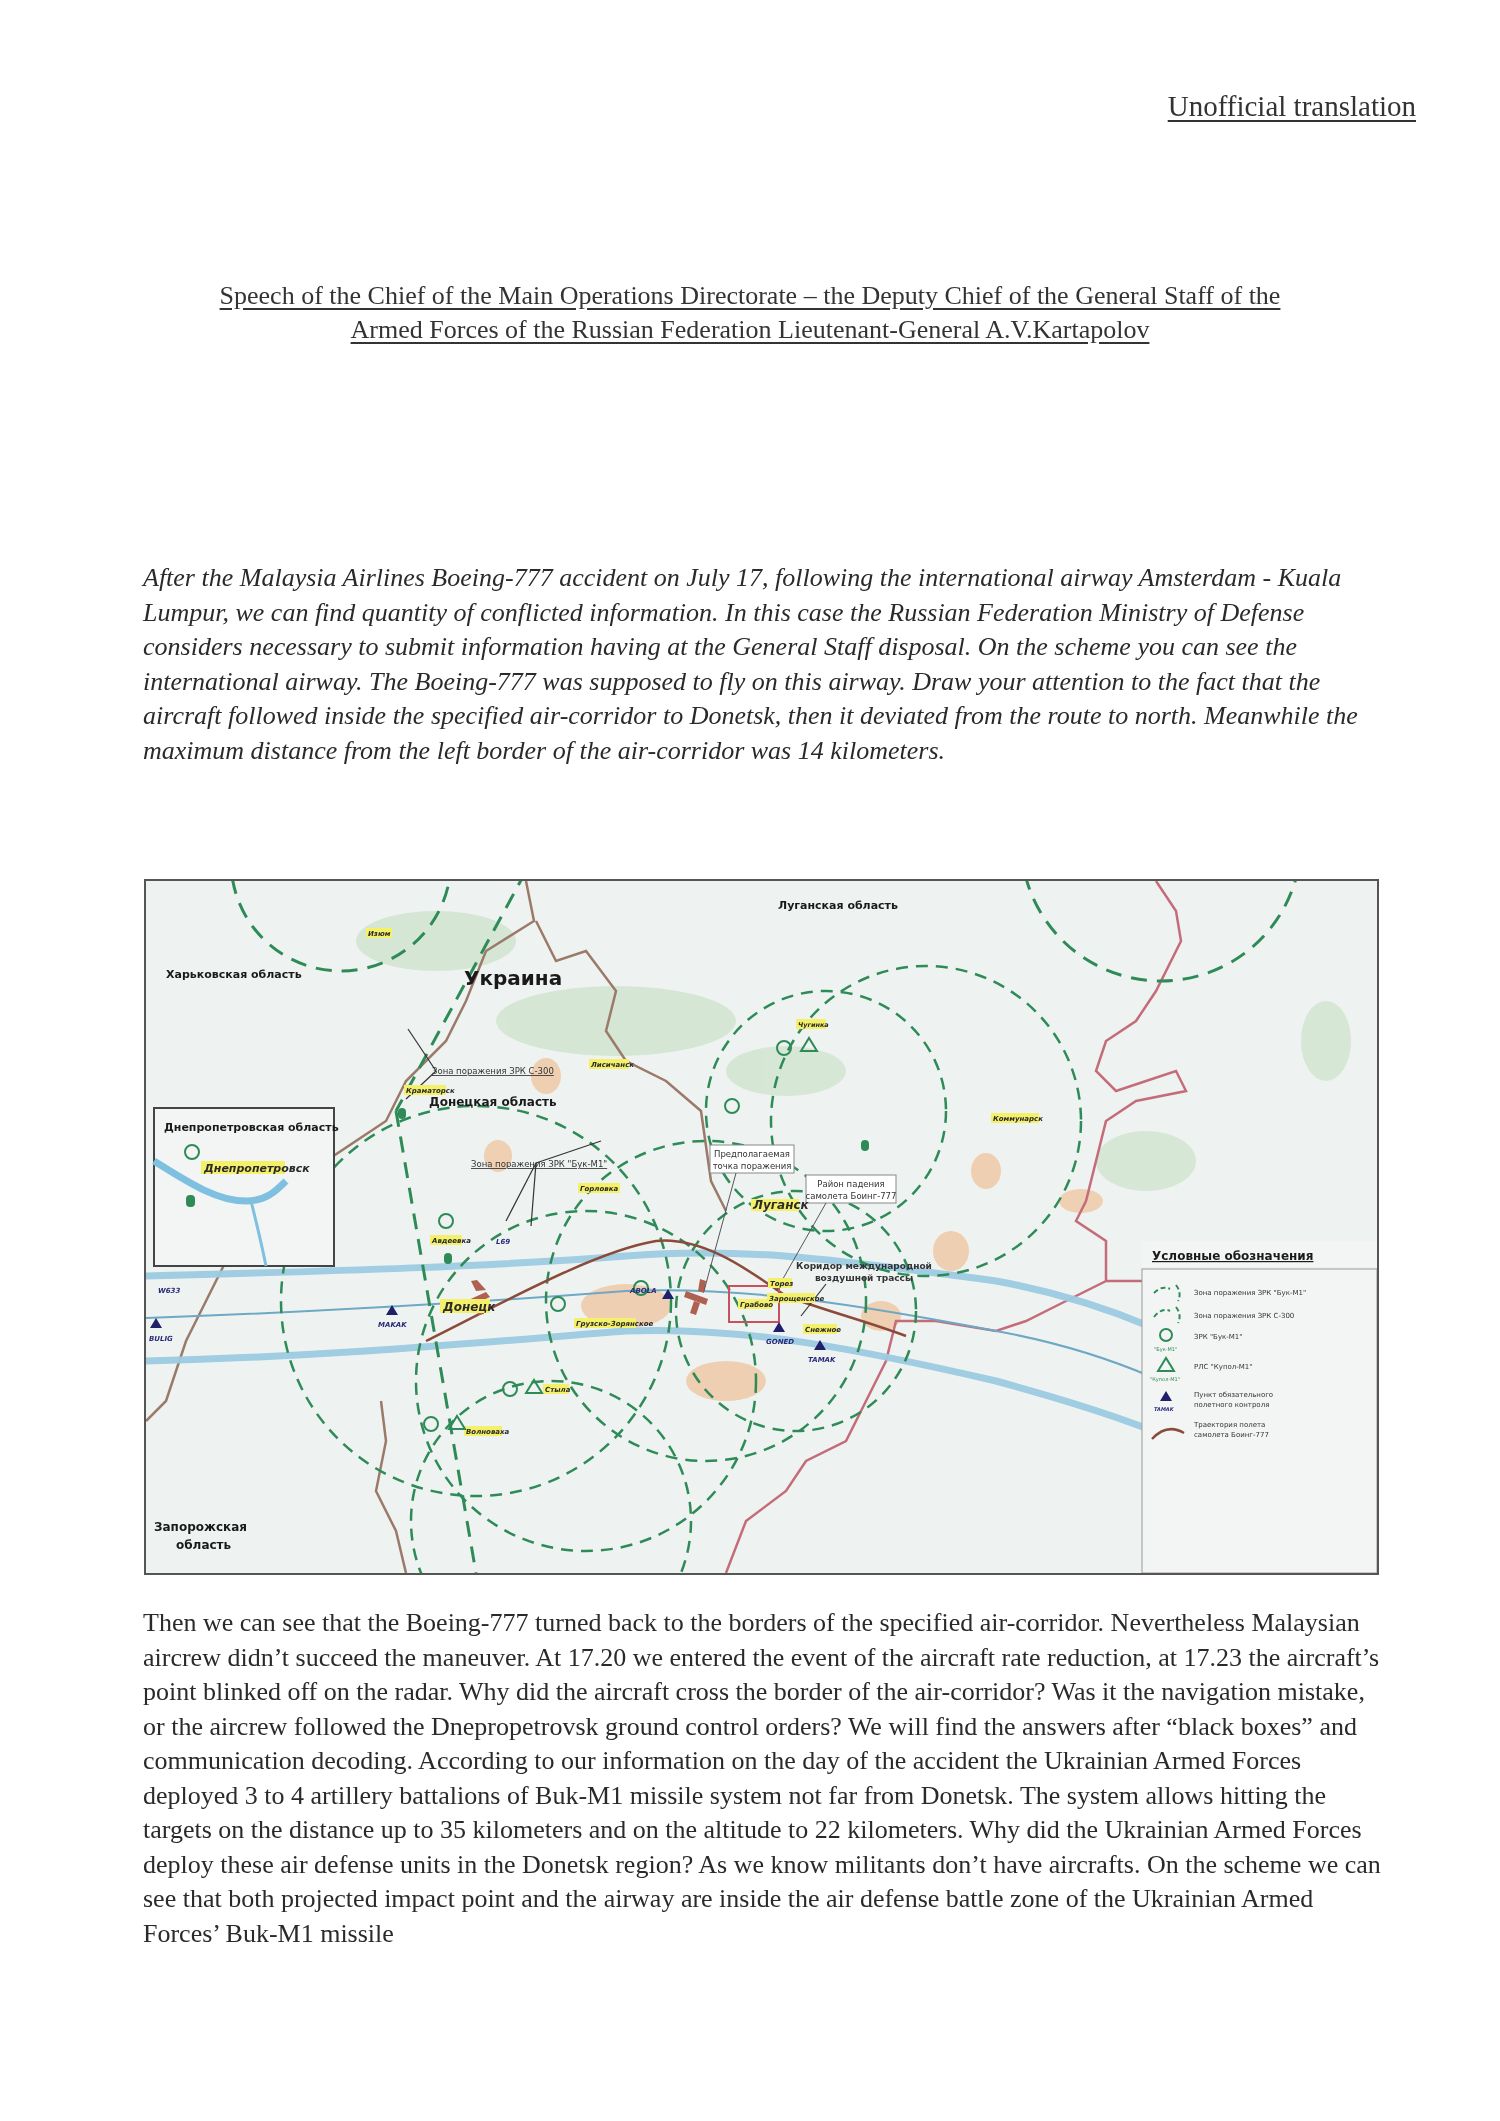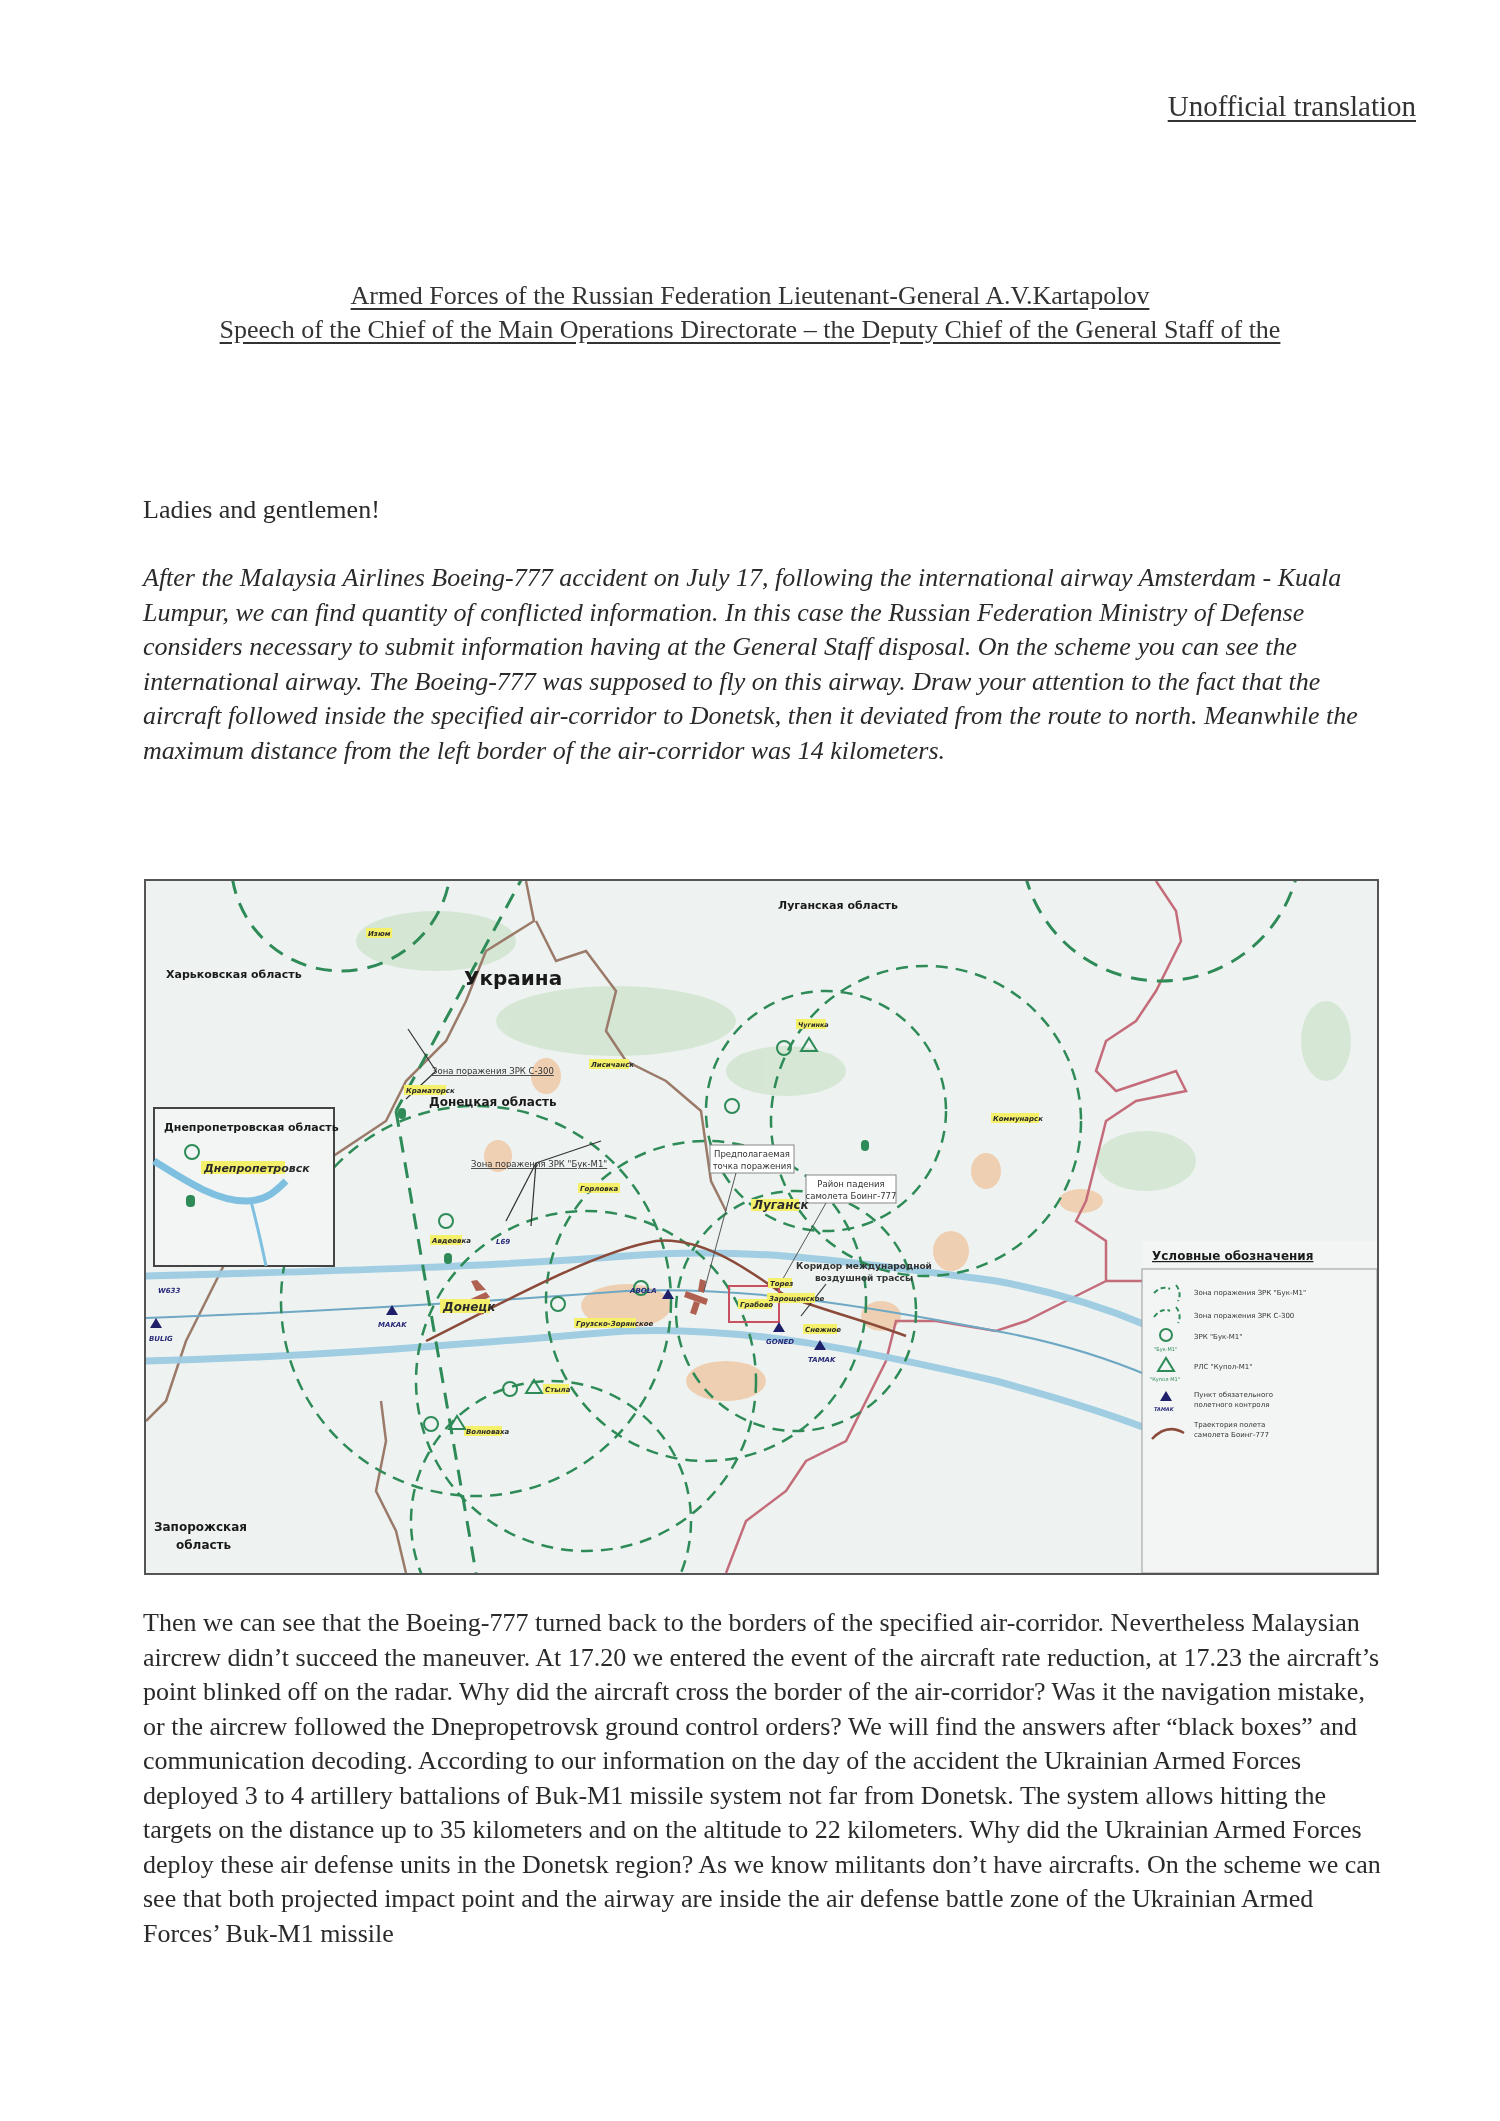--- a/index.html
+++ b/index.html
@@ -30,25 +30,24 @@
 <body>
 
 <div class="page">
 
   <div class="unofficial">Unofficial translation</div>
 
   <div class="title">
   </div>
 
   <div class="speaker">
+    <div>Speech of the Chief of the Main Operations Directorate – the Deputy Chief of the General Staff of the</div>
     <div>Armed Forces of the Russian Federation Lieutenant-General A.V.Kartapolov</div>
-    <div>Speech of the Chief of the Main Operations Directorate – the Deputy Chief of the General Staff of the</div>
   </div>
 
-  <div class="para p2">Ladies and gentlemen!</div>
   <div class="para p3">After the Malaysia Airlines Boeing-777 accident on July 17, following the international airway Amsterdam - Kuala Lumpur, we can find quantity of conflicted information. In this case the Russian Federation Ministry of Defense considers necessary to submit information having at the General Staff disposal. On the scheme you can see the international airway. The Boeing-777 was supposed to fly on this airway. Draw your attention to the fact that the aircraft followed inside the specified air-corridor to Donetsk, then it deviated from the route to north. Meanwhile the maximum distance from the left border of the air-corridor was 14 kilometers.</div>
 
   <div class="map">
     <svg width="1231" height="692" viewBox="0 0 1231 692">
 
       <rect x="0" y="0" width="1231" height="692" fill="#eef3f1"></rect>
 
       <g fill="#cfe3cf" opacity="0.8">
         <ellipse cx="290" cy="60" rx="80" ry="30"></ellipse>
         <ellipse cx="470" cy="140" rx="120" ry="35"></ellipse>

